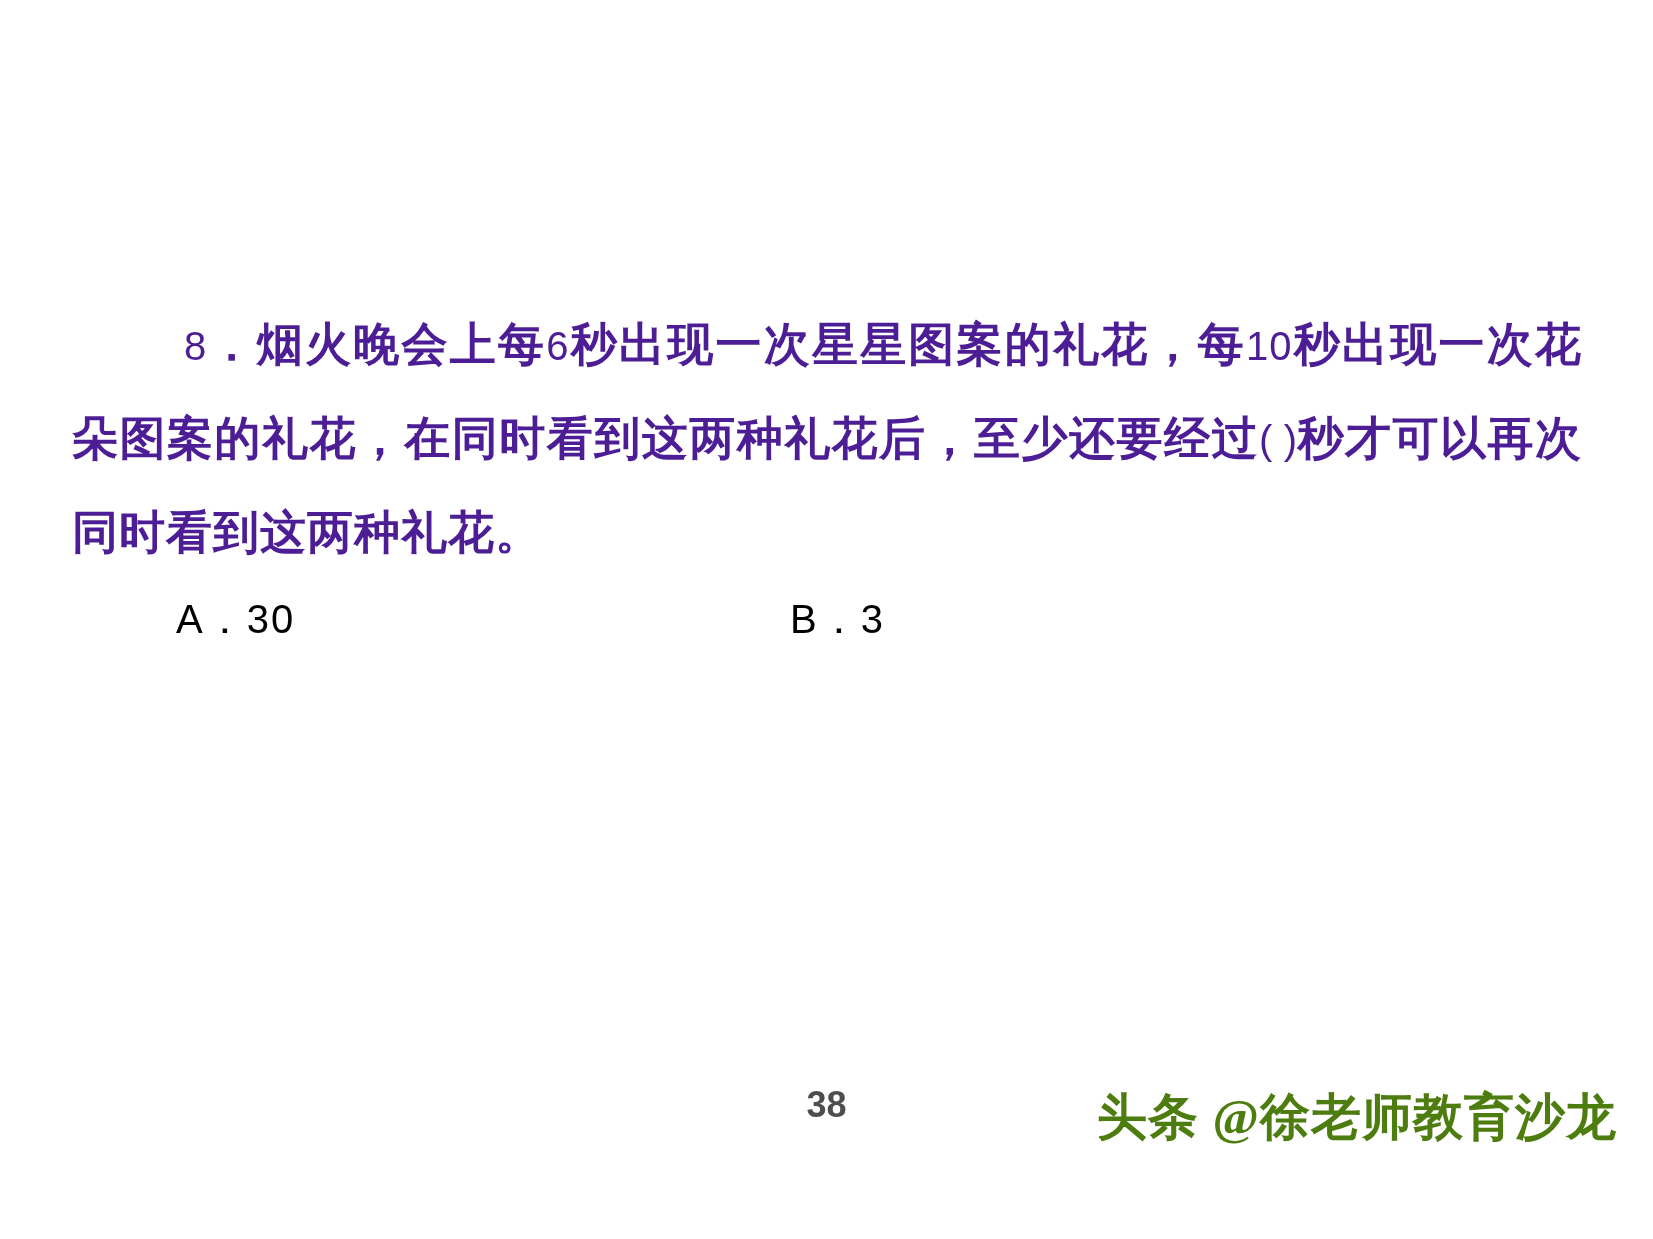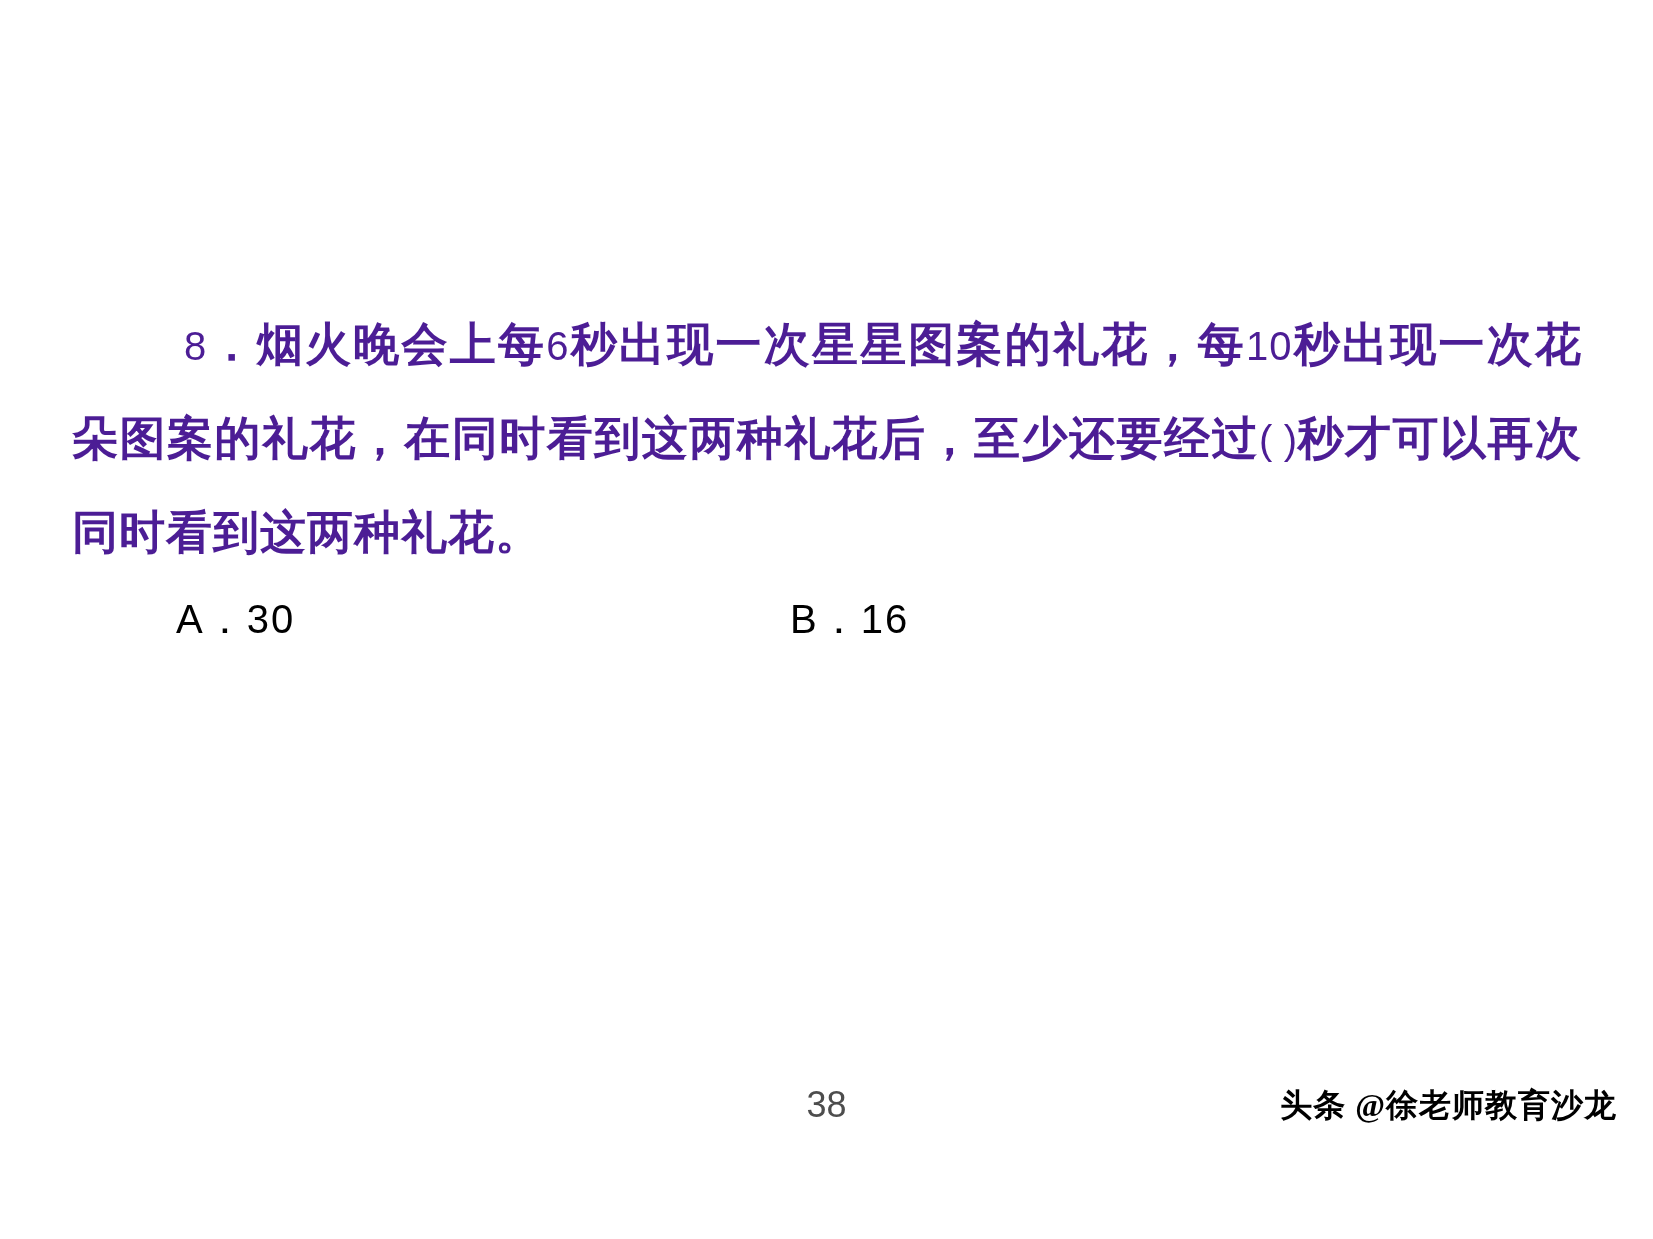--- a/index.html
+++ b/index.html
@@ -81,47 +81,48 @@
 
   .page-number {
     position: absolute;
     left: 0;
     right: 0;
     top: 1084px;
     text-align: center;
     font-family: "Liberation Sans", sans-serif;
     font-size: 36px;
     color: #4d4d4d;
+    font-weight: bold;
   }
 
   .watermark {
     position: absolute;
     right: 36px;
     top: 1084px;
     font-family: "Liberation Serif", serif;
     font-weight: bold;
-    font-size: 32px;
-    color: #000000;
+    font-size: 50px;
+    color: #4d7c0f;
     letter-spacing: 1px;
     white-space: nowrap;
   }
 </style>
 </head>
 <body>
 
 <div class="slide">
 
   <div class="question-block">
     <p class="question-text"><span class="num-lite">8</span><span>．</span><span>烟火晚会上每</span><span class="num-lite">6</span><span>秒出现一次星星图案的礼花，每</span><span class="num-lite">10</span><span>秒出现一次花朵图案的礼花，在同时看到这两种礼花后，至少还要经过</span><span class="paren-blank">(            )</span><span>秒才可以再次同时看到这两种礼花。</span></p>
   </div>
 
   <div class="options">
     <div class="option-row">
       <div class="option col-a">A．30</div>
-      <div class="option col-b">B．16</div>
+      <div class="option col-b">B．3</div>
     </div>
   </div>
 
   <div class="page-number">38</div>
 
   <div class="watermark">头条 @徐老师教育沙龙</div>
 
 </div>
 
 </body></html>

